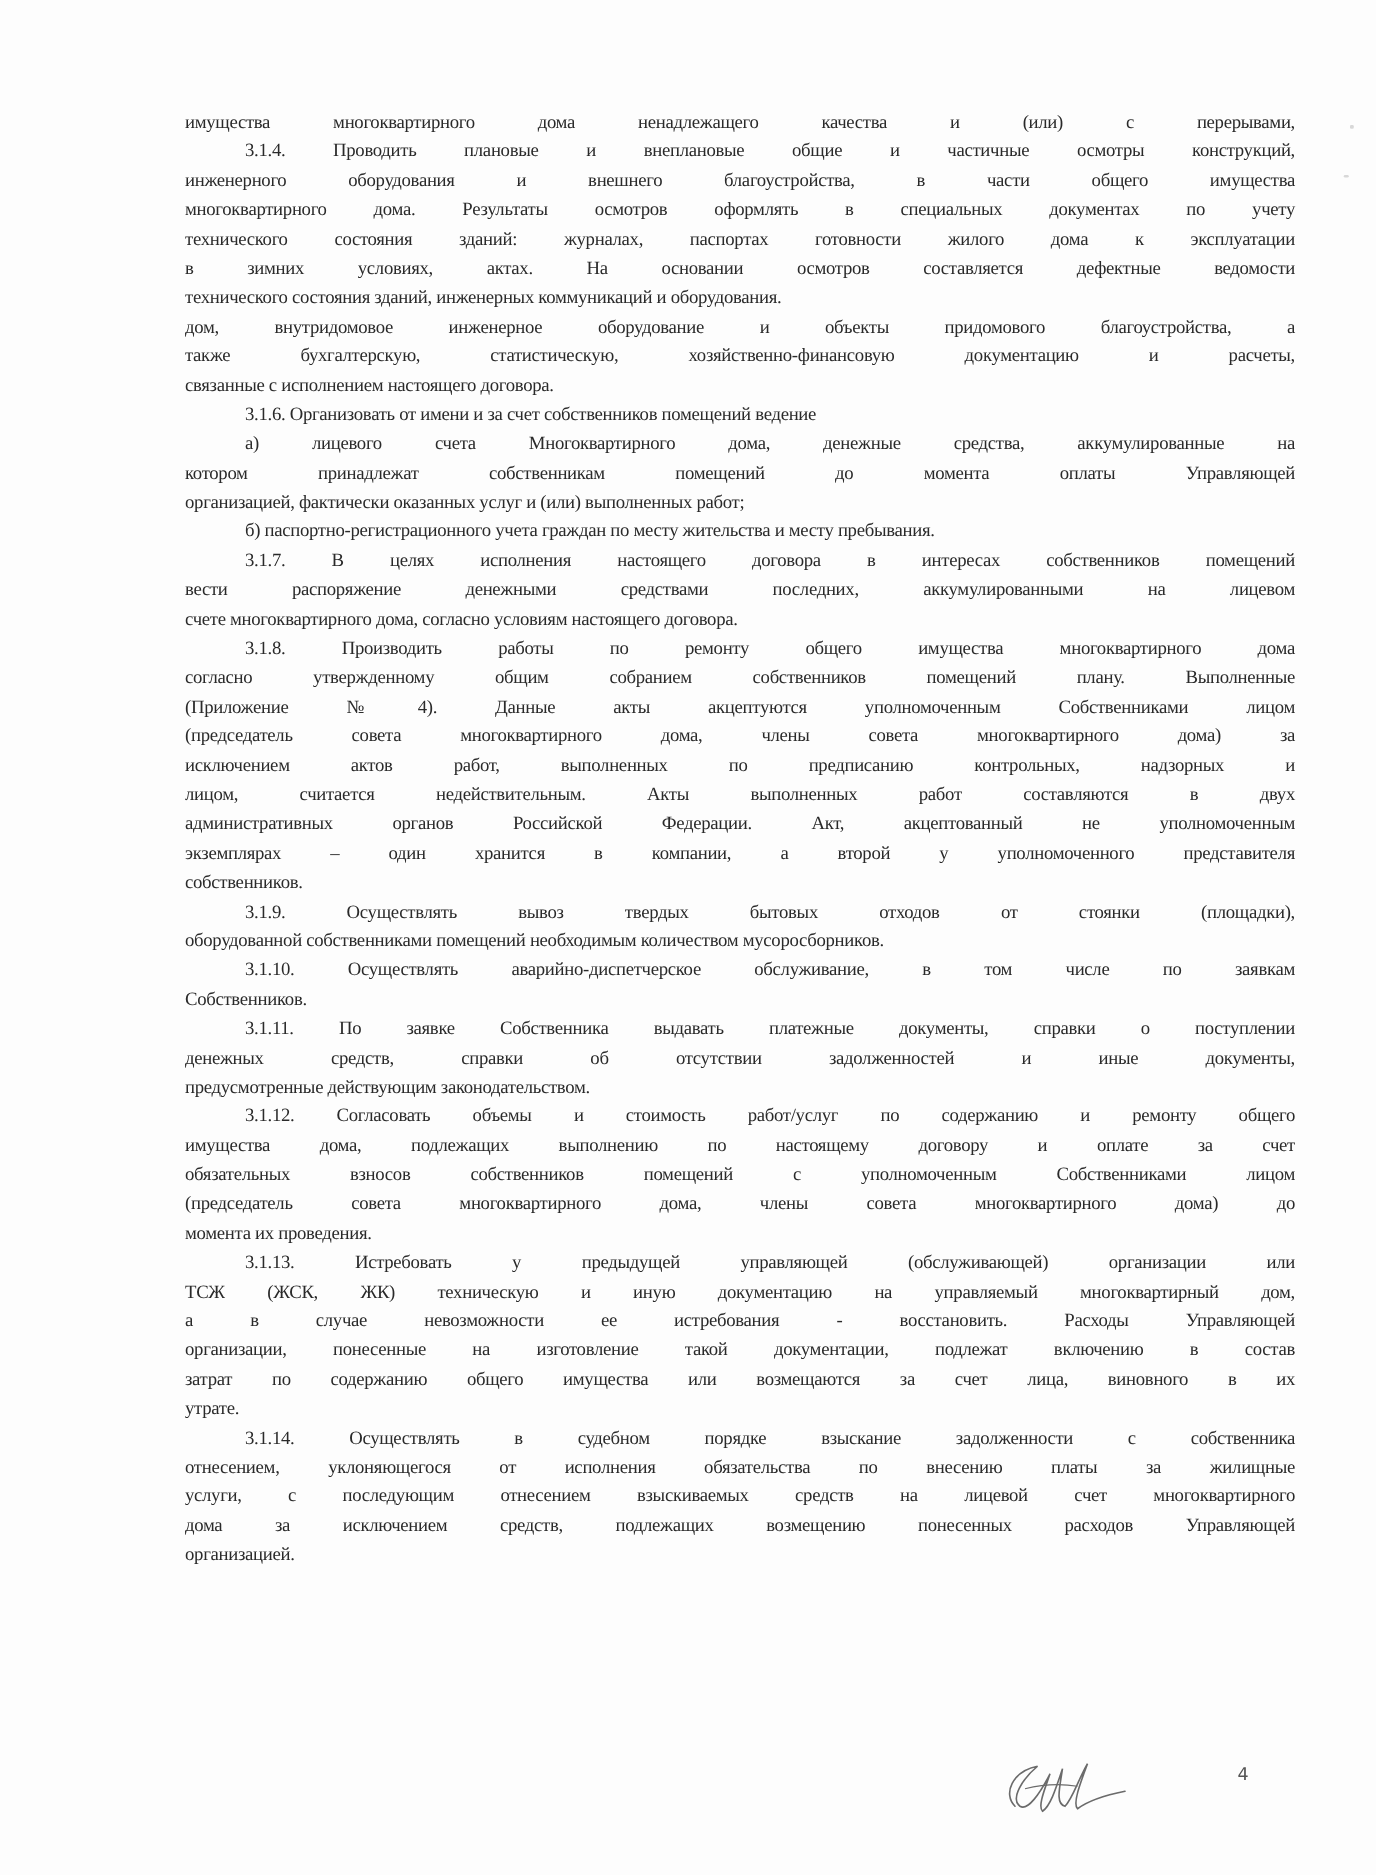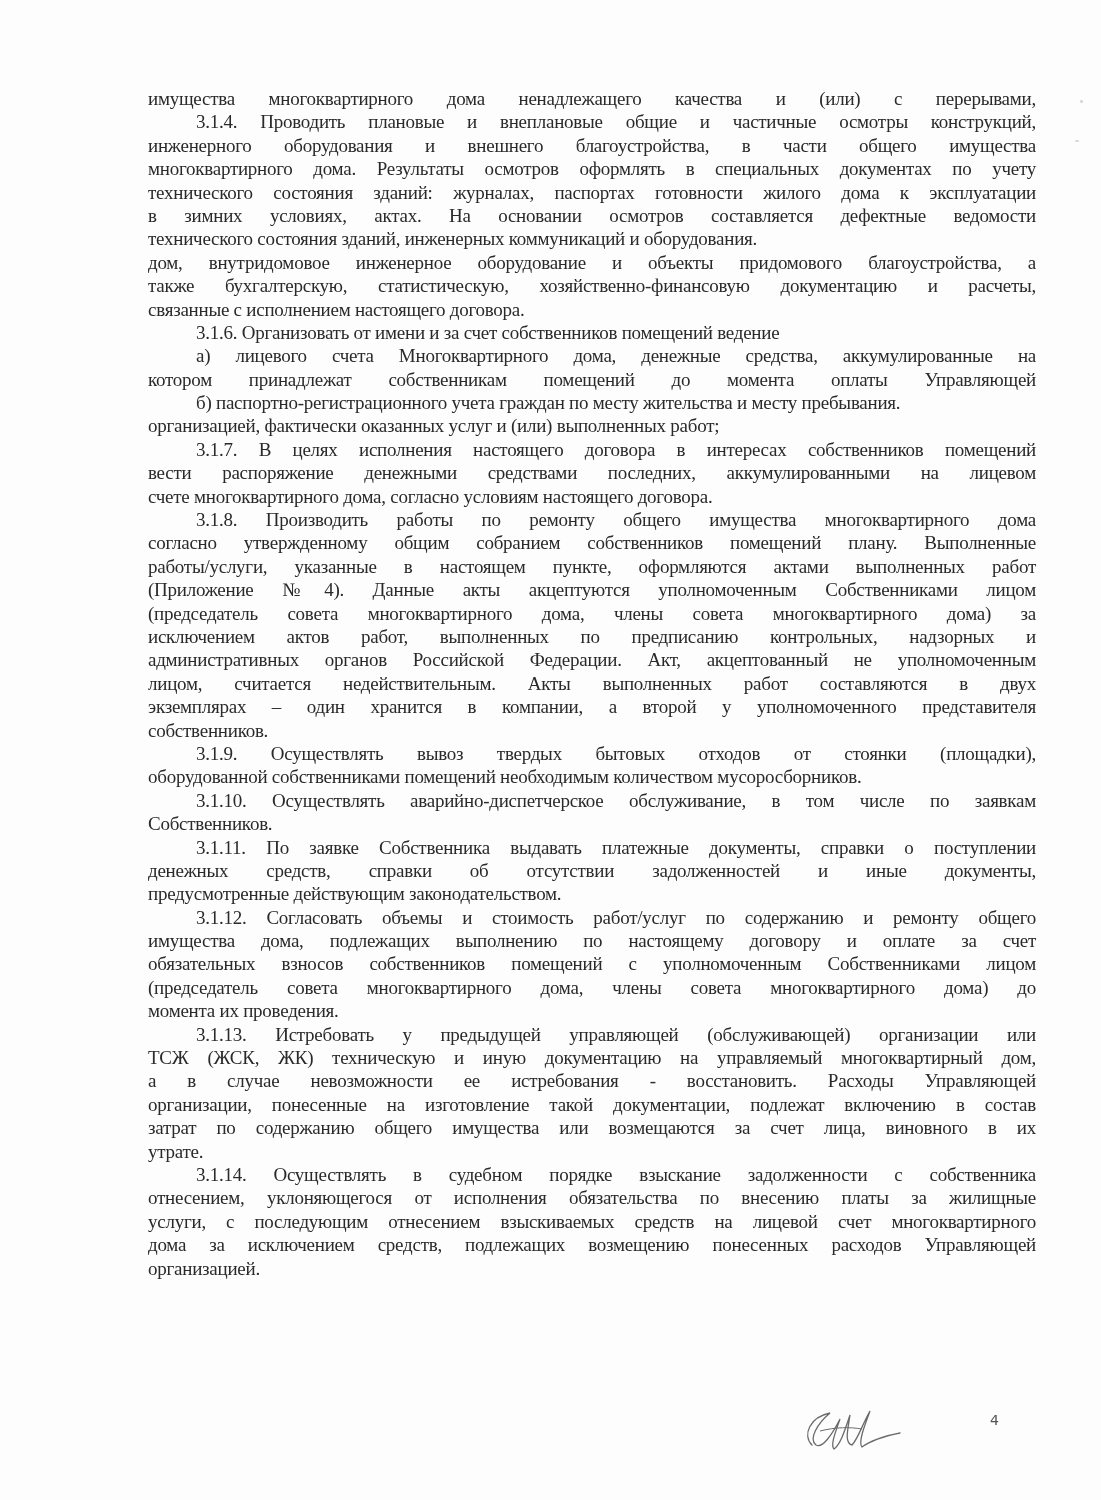--- a/index.html
+++ b/index.html
@@ -4,21 +4,21 @@
   <style>
     html, body { margin: 0; padding: 0; background: #ffffff; }
     body { width: 1101px; height: 1500px; position: relative; overflow: hidden; }
     .page {
       position: absolute; left: 0; top: 0; width: 1101px; height: 1500px;
       background: #fdfdfd;
     }
     .text {
       position: absolute; left: 148px; top: 87px; width: 888px;
       font-family: "Liberation Serif", serif;
-      font-size: 19px;
+      font-size: 15px;
       color: #2a2a2a;
       letter-spacing: -0.25px;
     }
     .line {
       display: block;
       height: 23.4px;
       line-height: 23.4px;
       white-space: nowrap;
       text-align: justify;
       text-align-last: justify;
@@ -49,33 +49,32 @@
       <span class="line">многоквартирного дома. Результаты осмотров оформлять в специальных документах по учету</span>
       <span class="line">технического состояния зданий: журналах, паспортах готовности жилого дома к эксплуатации</span>
       <span class="line">в зимних условиях, актах. На основании осмотров составляется дефектные ведомости</span>
       <span class="line last">технического состояния зданий, инженерных коммуникаций и оборудования.</span>
       <span class="line">дом, внутридомовое инженерное оборудование и объекты придомового благоустройства, а</span>
       <span class="line">также бухгалтерскую, статистическую, хозяйственно-финансовую документацию и расчеты,</span>
       <span class="line last">связанные с исполнением настоящего договора.</span>
       <span class="line indent last">3.1.6. Организовать от имени и за счет собственников помещений ведение</span>
       <span class="line indent">а) лицевого счета Многоквартирного дома, денежные средства, аккумулированные на</span>
       <span class="line">котором принадлежат собственникам помещений до момента оплаты Управляющей</span>
+      <span class="line last">организацией, фактически оказанных услуг и (или) выполненных работ;</span>
       <span class="line indent last">б) паспортно-регистрационного учета граждан по месту жительства и месту пребывания.</span>
-      <span class="line last">организацией, фактически оказанных услуг и (или) выполненных работ;</span>
       <span class="line indent">3.1.7. В целях исполнения настоящего договора в интересах собственников помещений</span>
       <span class="line">вести распоряжение денежными средствами последних, аккумулированными на лицевом</span>
       <span class="line last">счете многоквартирного дома, согласно условиям настоящего договора.</span>
       <span class="line indent">3.1.8. Производить работы по ремонту общего имущества многоквартирного дома</span>
       <span class="line">согласно утвержденному общим собранием собственников помещений плану. Выполненные</span>
-      <span class="line">работы/услуги, указанные в настоящем пункте, оформляются актами выполненных работ</span>
       <span class="line">(Приложение №4). Данные акты акцептуются уполномоченным Собственниками лицом</span>
       <span class="line">(председатель совета многоквартирного дома, члены совета многоквартирного дома) за</span>
       <span class="line">исключением актов работ, выполненных по предписанию контрольных, надзорных и</span>
+      <span class="line">лицом, считается недействительным. Акты выполненных работ составляются в двух</span>
       <span class="line">административных органов Российской Федерации. Акт, акцептованный не уполномоченным</span>
-      <span class="line">лицом, считается недействительным. Акты выполненных работ составляются в двух</span>
       <span class="line">экземплярах – один хранится в компании, а второй у уполномоченного представителя</span>
       <span class="line last">собственников.</span>
       <span class="line indent">3.1.9. Осуществлять вывоз твердых бытовых отходов от стоянки (площадки),</span>
       <span class="line last">оборудованной собственниками помещений необходимым количеством мусоросборников.</span>
       <span class="line indent">3.1.10. Осуществлять аварийно-диспетчерское обслуживание, в том числе по заявкам</span>
       <span class="line last">Собственников.</span>
       <span class="line indent">3.1.11. По заявке Собственника выдавать платежные документы, справки о поступлении</span>
       <span class="line">денежных средств, справки об отсутствии задолженностей и иные документы,</span>
       <span class="line last">предусмотренные действующим законодательством.</span>
       <span class="line indent">3.1.12. Согласовать объемы и стоимость работ/услуг по содержанию и ремонту общего</span>

